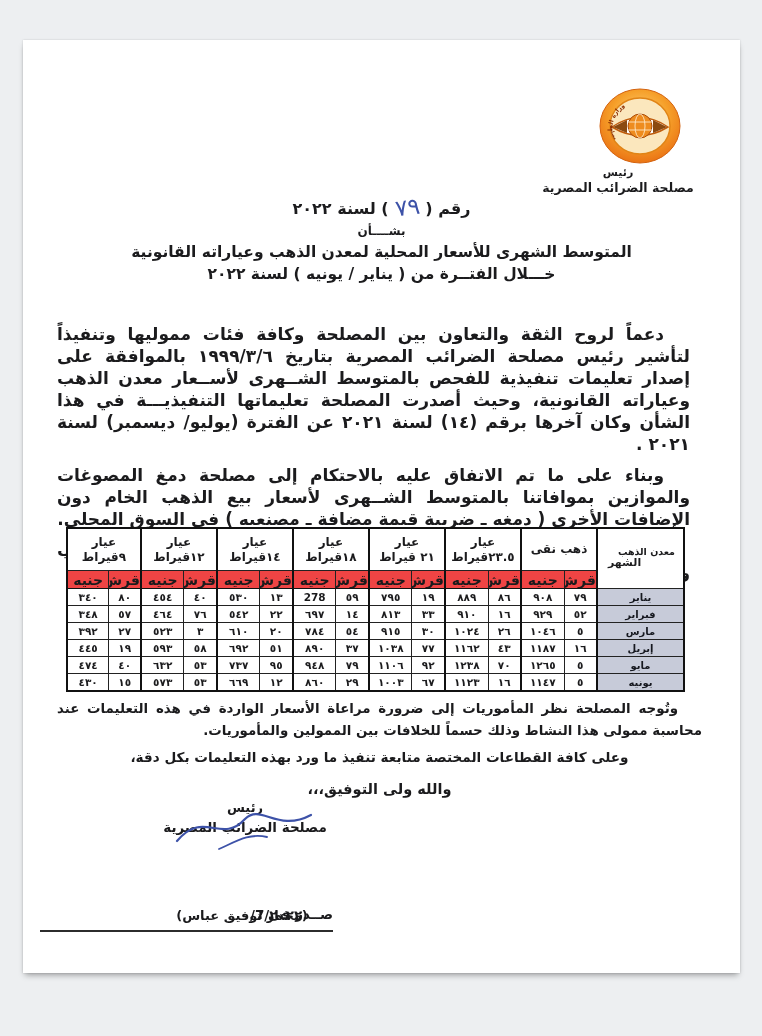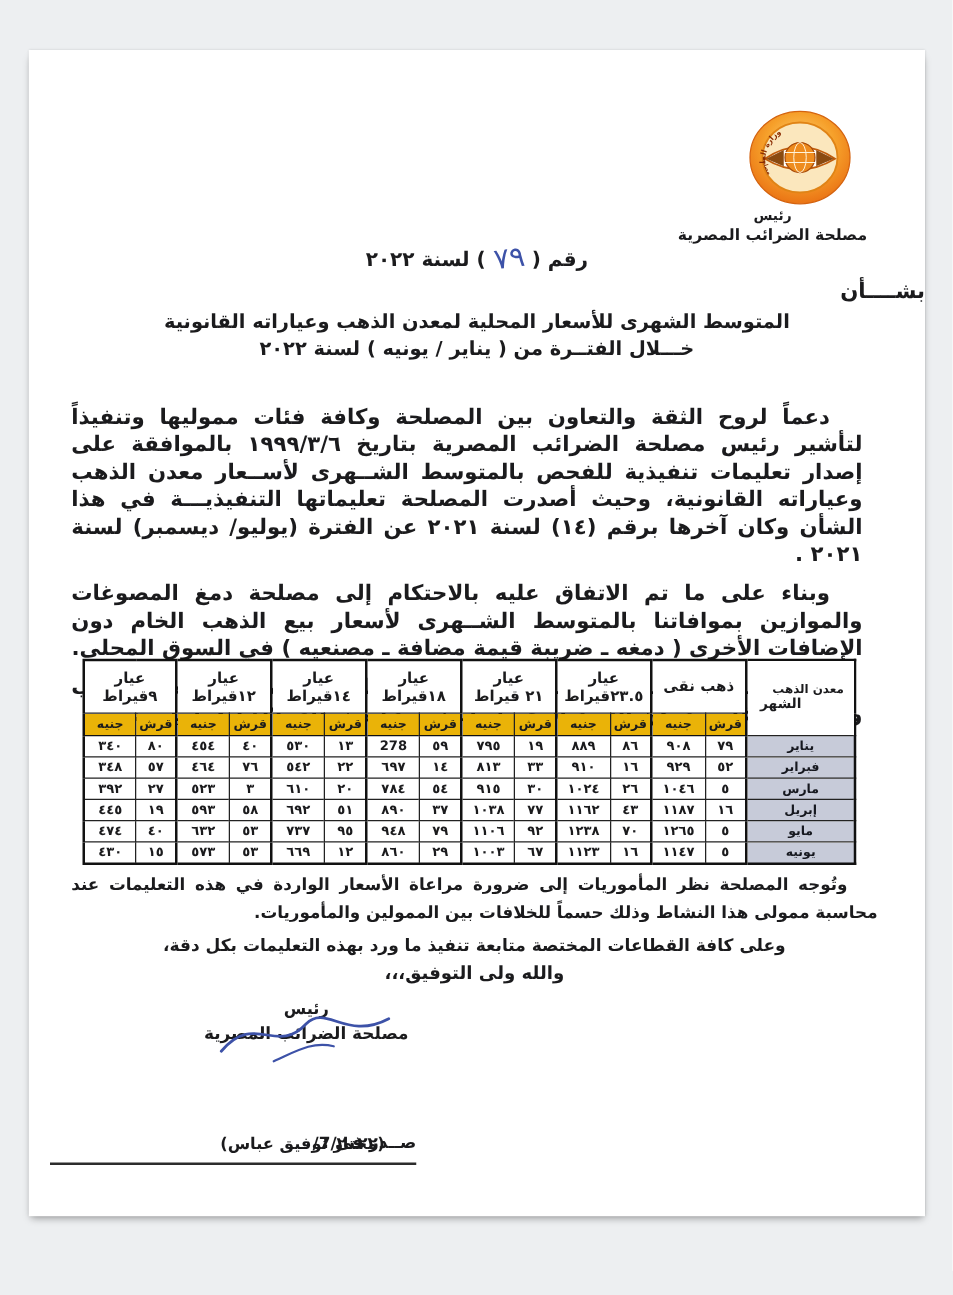--- a/index.html
+++ b/index.html
@@ -21,21 +21,21 @@
   .lh-labels .t2{font-size:12.5px;font-weight:bold;}
   
   .title-block{position:absolute;top:152px;left:0;width:100%;text-align:center;}
   .tb-l1{font-size:17px;font-weight:bold;text-decoration:underline;text-underline-offset:3px;}
   .tb-l2{font-size:16px;font-weight:bold;margin-top:5px;}
   .hand-num{
     display:inline-block;color:#3d52a8;font-weight:400;font-size:23px;
     letter-spacing:7px;transform:rotate(-7deg) translateY(1px);line-height:.8;
     padding:0 6px;
   }
-  .tb-l3{font-size:17px;font-weight:bold;margin-top:6px;letter-spacing:1px;text-align:right;}
+  .tb-l3{font-size:12px;font-weight:bold;margin-top:6px;letter-spacing:1px;}
   .tb-l4{font-size:15.5px;font-weight:bold;margin-top:5px;}
   .tb-l5{font-size:15.5px;font-weight:bold;margin-top:4px;text-align:center;}
   
   .body-text{position:absolute;top:283px;right:38px;left:34px;}
   .body-text p{
     margin:0 12px 9px 0;font-size:17px;font-weight:bold;line-height:22px;
     text-align:justify;text-indent:26px;
   }
   .u{ text-decoration:underline;text-underline-offset:2px; }
   
@@ -44,35 +44,35 @@
     border-collapse:collapse;table-layout:fixed;
     font-weight:bold;
   }
   .gold-table th,.gold-table td{
     border:1px solid #222;padding:0;text-align:center;vertical-align:middle;
     overflow:hidden;white-space:nowrap;
   }
   .gold-table{border:2.5px solid #111;}
   .gold-table .g-end{border-left:2.2px solid #111;}
   .gold-table tr.hdr1 th{height:41px;font-size:12px;line-height:1.25;background:#fff;border-bottom-width:1px;}
-  .gold-table tr.hdr2 th{height:17px;font-size:10px;background:#eab308;border-bottom:1.8px solid #111;}
+  .gold-table tr.hdr2 th{height:17px;font-size:14px;background:#ef4444;border-bottom:1.8px solid #111;}
   .gold-table td{height:16px;font-size:10.5px;}
   .gold-table .month{
     background:#c7cbd9;font-size:10px;color:#16181f;border-left:2.2px solid #111;
   }
   .corner{position:relative;background:
     linear-gradient(to top left,transparent calc(50% - 0.8px),#222 calc(50% - 0.8px),#222 calc(50% + 0.8px),transparent calc(50% + 0.8px));
   }
   .corner .c-top{position:absolute;top:3px;right:8px;font-size:9.5px;line-height:1.15;text-align:right;margin-top:15px;}
   .corner .c-bottom{position:absolute;bottom:18px;left:10px;font-size:11px;text-align:right;}
   
   .closing{position:absolute;top:658px;right:38px;left:34px;}
   .closing p{margin:0;font-size:13.4px;font-weight:bold;line-height:22px;text-align:justify;text-indent:24px;}
   .closing .c-bold{ text-align:center;text-indent:0;margin-top:4px;font-size:13.6px; }
-  .closing .c-center{ text-align:center;text-indent:0;margin-top:0;font-size:14.5px; }
+  .closing .c-center{ text-align:center;text-indent:0;margin-top:10px;font-size:14.5px; }
   
   .sig-block{position:absolute;top:760px;right:380px;width:230px;text-align:center;}
   .sig-title{font-size:13px;font-weight:bold;}
   .sig-org{font-size:13.5px;font-weight:bold;margin-top:4px;position:relative;display:inline-block;}
   .sig-scribble{position:absolute;left:-14px;top:-16px;pointer-events:none;}
   .sig-name{position:absolute;top:868px;right:418px;width:160px;text-align:center;font-size:13px;font-weight:bold;}
   
   .issued{
     position:absolute;top:866px;left:17px;width:293px;height:24px;
     border-bottom:2px solid #2c2c2c;font-size:13.5px;font-weight:bold;

